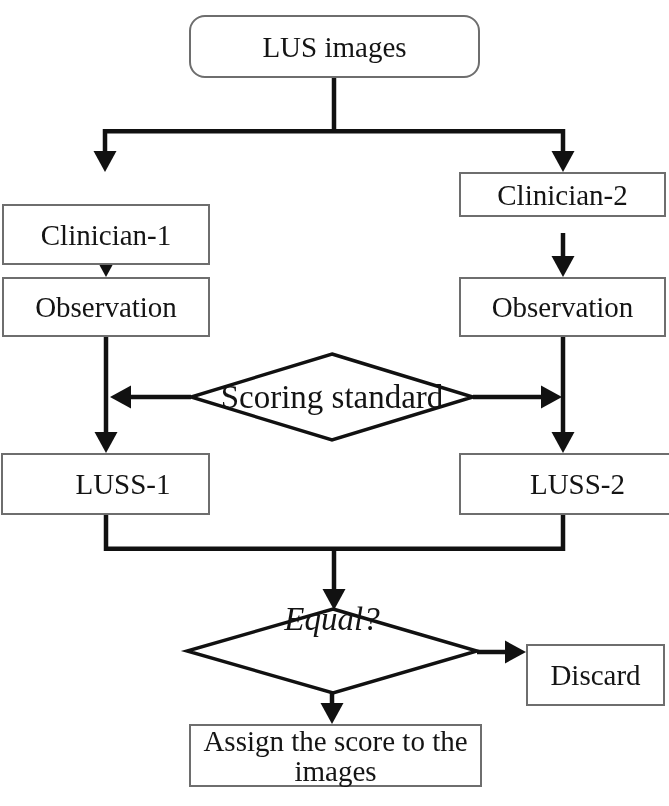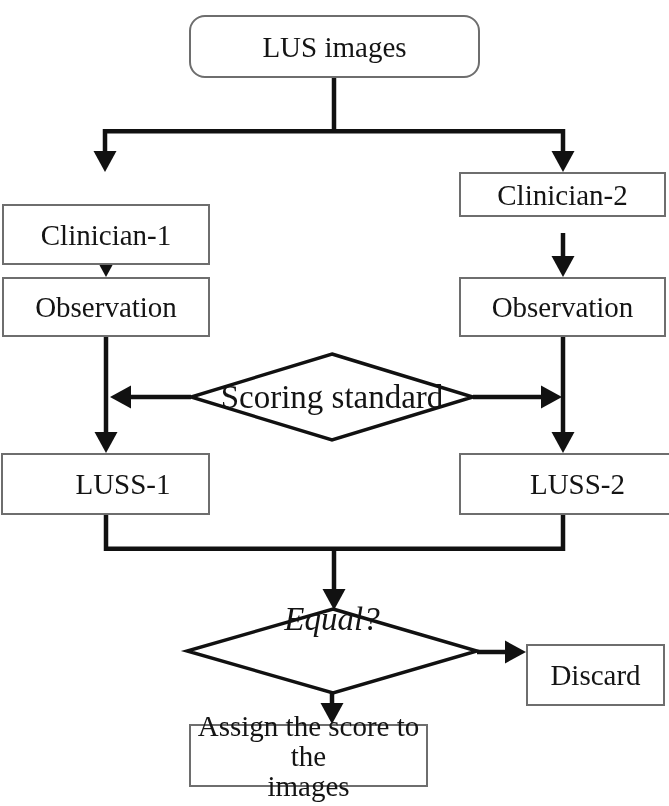--- a/index.html
+++ b/index.html
@@ -62,21 +62,21 @@
   }
   
   .b-lus       { left: 189px; top: 15px;  width: 291px; height: 63px; border-radius: 16px; }
   .b-clin1     { left: 2px;   top: 172px; width: 208px; height: 61px; margin-top: 32px; }
   .b-clin2     { left: 459px; top: 172px; width: 207px; height: 45px; }
   .b-obs-l     { left: 2px;   top: 277px; width: 208px; height: 60px; }
   .b-obs-r     { left: 459px; top: 277px; width: 207px; height: 60px; }
   .b-luss1     { left: 1px;   top: 453px; width: 209px; height: 62px; padding-left: 35px; }
   .b-luss2     { left: 459px; top: 453px; width: 237px; height: 62px; }
   .b-discard   { left: 526px; top: 620px; width: 139px; height: 62px; margin-top: 24px; }
-  .b-assign    { left: 189px; top: 724px; width: 239px; height: 63px; }
+  .b-assign    { left: 189px; top: 724px; width: 293px; height: 63px; }
   .l-scoring   { left: 332px; top: 397px; }
   .l-equal     { left: 332px; top: 619px; font-style: italic; }
 </style>
 </head>
 <body>
 
 <div class="stage">
 
   <svg class="canvas" viewBox="0 0 669 806" aria-hidden="true">
 

